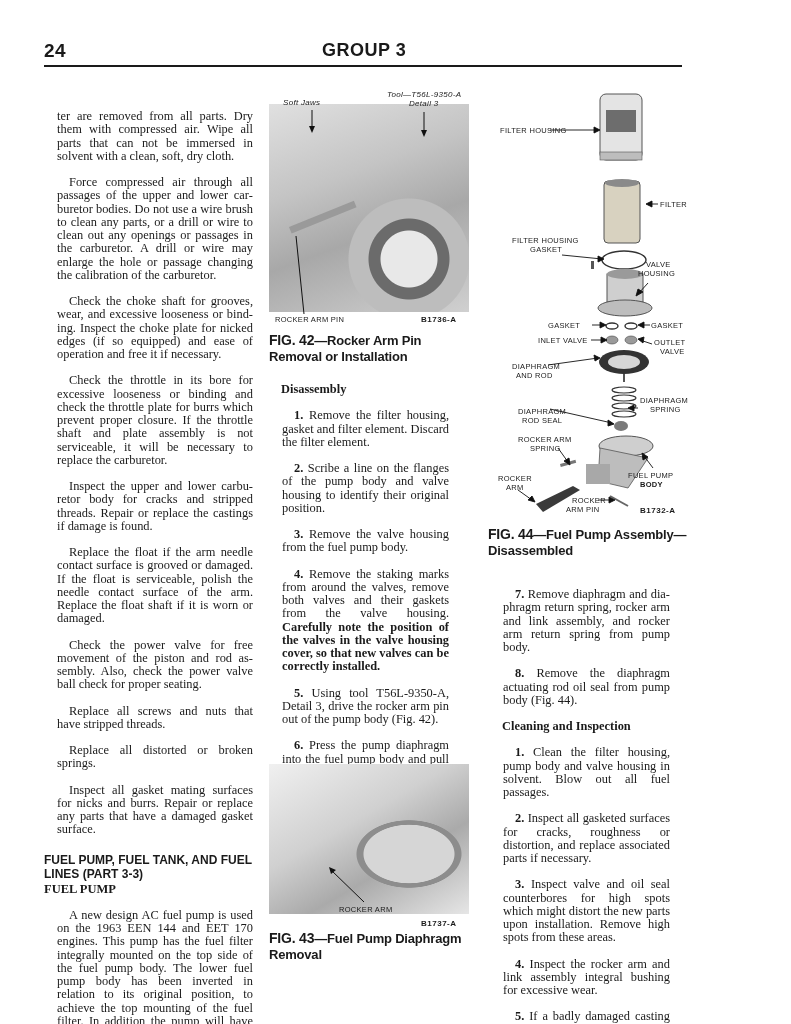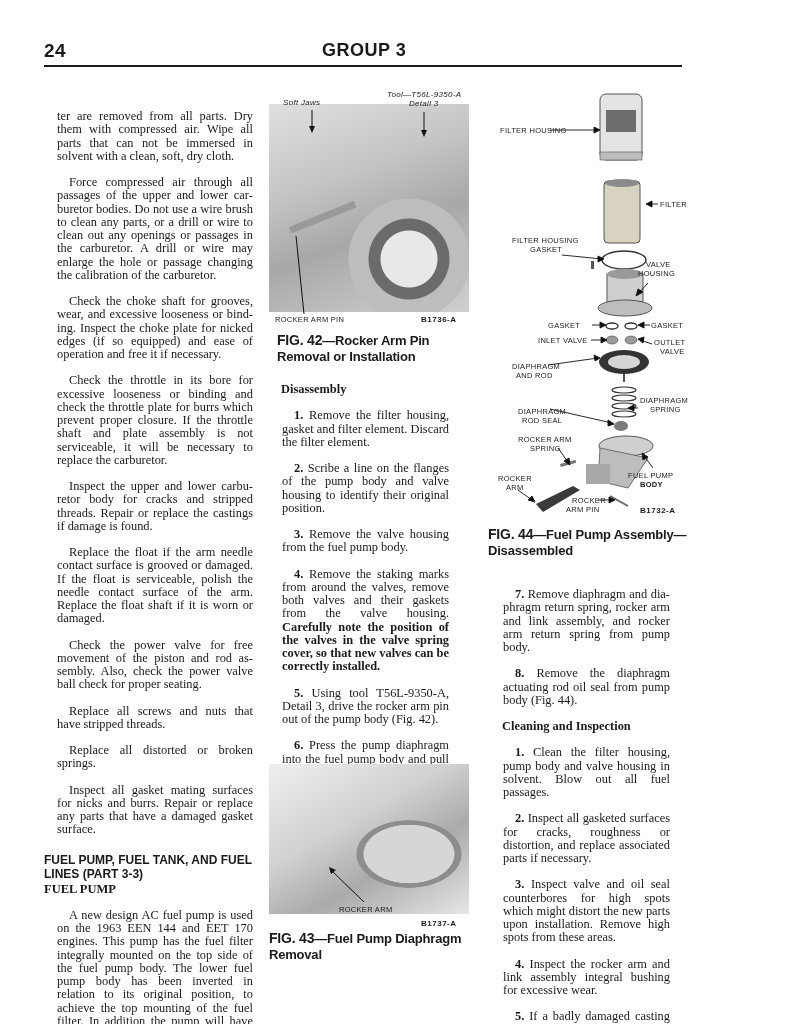--- a/index.html
+++ b/index.html
@@ -63,29 +63,29 @@
       <line x1="155" y1="26" x2="155" y2="48" stroke="#111" stroke-width="1"></line>
       <polygon points="152,44 158,44 155,51" fill="#111"></polygon>
       <line x1="27" y1="150" x2="35" y2="228" stroke="#111" stroke-width="1"></line>
       <rect x="20" y="141" width="70" height="7" fill="#9a9a9a" transform="rotate(-22 20 141)"></rect>
     </svg>
     <div class="label it" style="left:14px; top:12px;">Soft Jaws</div>
     <div class="label it" style="left:118px; top:4px;">Tool—T56L-9350-A</div>
     <div class="label it" style="left:140px; top:13px;">Detail 3</div>
     <div class="label" style="left:6px; top:229px;">ROCKER ARM PIN</div>
     <div class="code" style="left:152px; top:229px;">B1736-A</div>
-    <div class="caption" style="left:8px; top:246px; width:200px;"><span class="fignum">FIG. 42</span><span>—Rocker Arm Pin Removal or Installation</span></div>
+    <div class="caption" style="left:0; top:246px; width:200px;"><span class="fignum">FIG. 42</span><span>—Rocker Arm Pin Removal or Installation</span></div>
   </div>
 
   <div class="col c2">
     <div class="sub" style="margin-top:2px;">Disassembly</div>
     <p><b>1.</b> <span>Remove the filter housing, gas­ket and filter element. Discard the filter element.</span></p>
     <p><b>2.</b> <span>Scribe a line on the flanges of the pump body and valve housing to identify their original position.</span></p>
     <p><b>3.</b> <span>Remove the valve housing from the fuel pump body.</span></p>
-    <p><b>4.</b> <span>Remove the staking marks from around the valves, remove both valves and their gaskets from the valve housing. </span><b>Carefully note the position of the valves in the valve spring cover, so that new valves can be correctly installed.</b></p>
+    <p><b>4.</b> <span>Remove the staking marks from around the valves, remove both valves and their gaskets from the valve housing. </span><b>Carefully note the position of the valves in the valve housing cover, so that new valves can be correctly installed.</b></p>
     <p><b>5.</b> <span>Using tool T56L-9350-A, De­tail 3, drive the rocker arm pin out of the pump body (Fig. 42).</span></p>
     <p><b>6.</b> <span>Press the pump diaphragm into the fuel pump body and pull the rocker arm outward to unhook the diaphragm actuating rod from the rocker arm and link assembly (Fig. 43).</span></p>
   </div>
 
   <div class="fig" style="left:269px; top:762px; width:200px; height:200px;">
     <div class="photo" style="left:0; top:2px; width:200px; height:150px; background: radial-gradient(ellipse at 140px 90px, #d6d6d6 0 45px, #8d8d8d 46px 52px, transparent 53px), linear-gradient(150deg, #f0f0f0 0%, #d0d0d0 40%, #aaaaaa 65%, #e6e6e6 100%);"></div>
     <svg width="200" height="200">
       <line x1="62" y1="108" x2="95" y2="140" stroke="#111" stroke-width="1"></line>
       <polygon points="60,105 67,108 62,112" fill="#111"></polygon>
     </svg>

